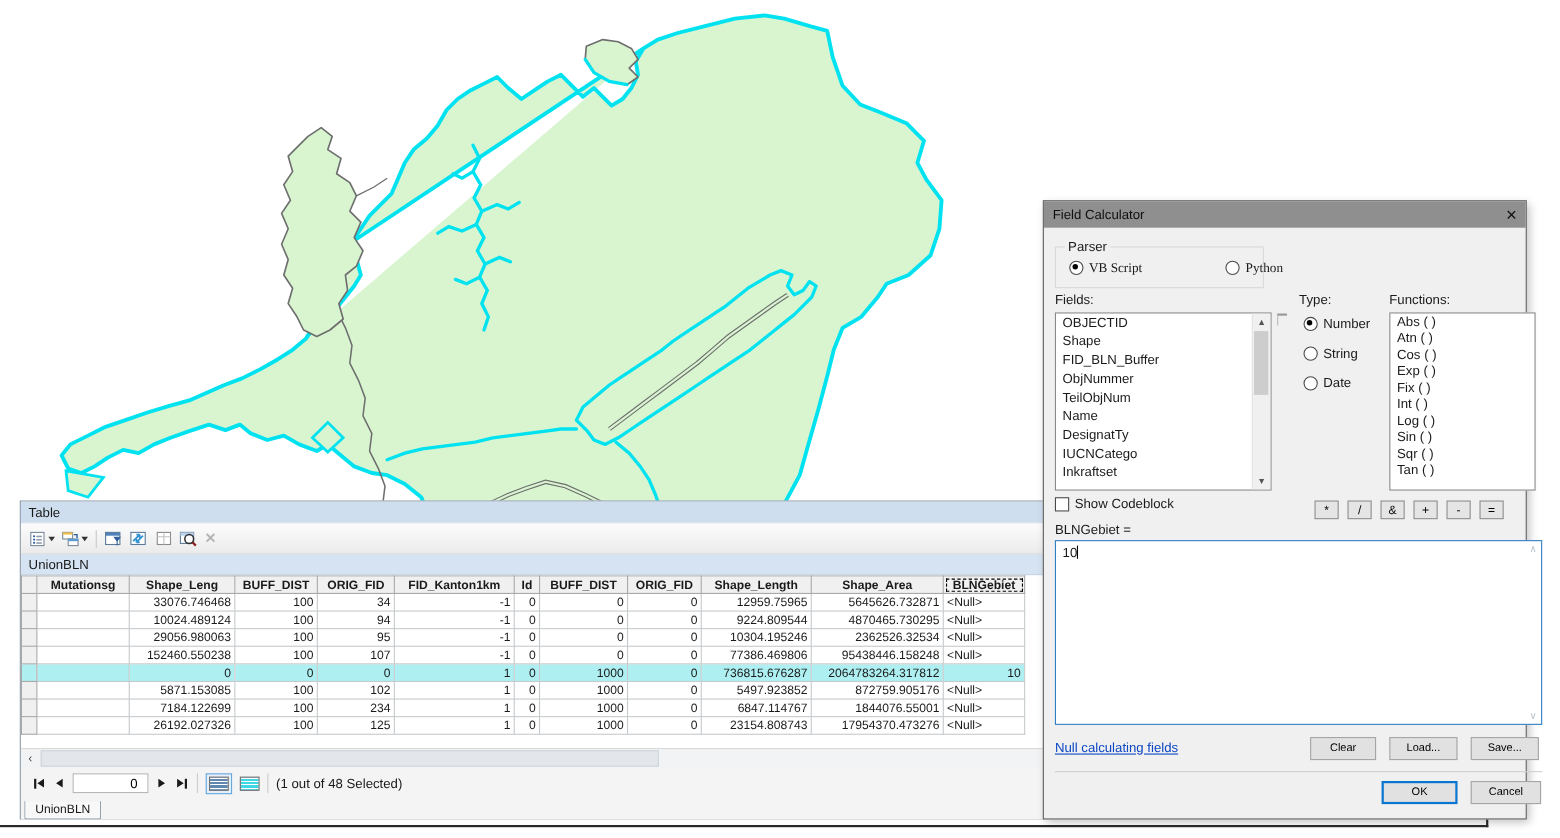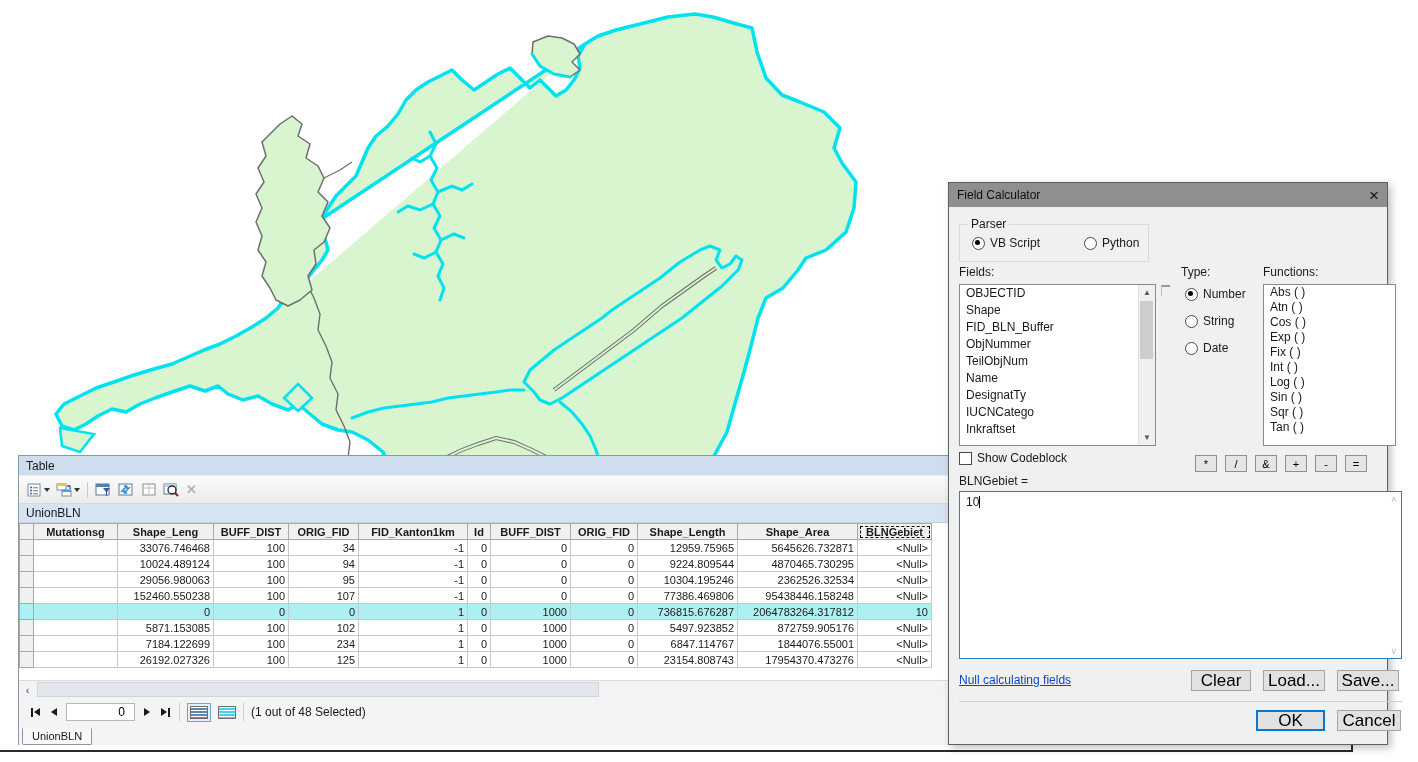--- a/index.html
+++ b/index.html
@@ -26,21 +26,21 @@
   .tw-layerbar{height:19px;background:#d5e3f2;border-bottom:1px solid #c4d2e1;font-size:12px;
     padding:2px 7px 0;box-sizing:border-box;}
   .tw-gridwrap{height:157px;overflow:hidden;background:#fff;}
   table.grid{border-collapse:collapse;table-layout:fixed;font-size:11px;}
   table.grid th{background:#f0f0f0;border:1px solid #a8a8a8;font-weight:bold;height:15px;
     padding:0 2px;white-space:nowrap;overflow:hidden;text-align:center;}
   table.grid th.selcol{outline:1px dashed #000;outline-offset:-3px;}
   table.grid td{border:1px solid #c6cacc;height:15px;padding:0 3px;white-space:nowrap;
     overflow:hidden;background:#fff;}
   table.grid td.num{text-align:right;}
-  table.grid td.txt{text-align:right;}
+  table.grid td.txt{text-align:left;}
   table.grid td.rowsel{background:#f0f0f0;border:1px solid #a8a8a8;}
   table.grid tr.selected td{background:#aeeff2;}
   table.grid tr.selected td.rowsel{background:#aeeff2;}
   .tw-hscroll{height:17px;background:#f1f3f5;border-top:1px solid #dadada;display:flex;align-items:center;}
   .hs-arrow{width:17px;height:17px;display:flex;align-items:center;justify-content:center;
     color:#4a4a4a;font-size:11px;}
   .hs-thumb{margin-left:1px;width:560px;height:13px;background:#e3e7eb;border:1px solid #ced4da;}
   .tw-nav{height:28px;display:flex;align-items:center;gap:7px;padding-left:10px;font-size:12px;background:#f4f4f4;}
   .navbtn{display:flex;align-items:center;gap:1px;padding:2px;}
   .tri-l{width:0;height:0;border-top:4px solid transparent;border-bottom:4px solid transparent;border-right:6px solid #1a1a1a;}
@@ -62,21 +62,21 @@
     border:1px solid #5f5f5f;box-sizing:border-box;z-index:3;box-shadow:3px 3px 8px rgba(0,0,0,0.25);font-size:12px;}
   .dlg-title{position:absolute;left:0;top:0;right:0;height:24px;background:#8f8f8f;display:flex;
     align-items:center;padding:0 8px;box-sizing:border-box;color:#0f0f0f;}
   .dlg-close{margin-left:auto;font-size:17px;line-height:17px;width:22px;text-align:right;color:#111;}
   .groupbox{position:absolute;left:10px;top:41px;width:188px;height:36px;border:1px solid #d9d9d9;}
   .groupbox .gb-label{position:absolute;top:-8px;left:8px;background:#f0f0f0;padding:0 3px;}
   .radio{width:13px;height:13px;border-radius:50%;border:1px solid #4a4a4a;background:#fff;
     display:inline-block;position:relative;vertical-align:-3px;box-sizing:border-box;}
   .radio.sel::after{content:"";position:absolute;left:2px;top:2px;width:5px;height:5px;border-radius:50%;background:#000;}
   .radio-row{display:flex;align-items:center;gap:5px;white-space:nowrap;}
-  #parser-radios{position:absolute;left:12px;top:11px;display:flex;gap:44px;}
+  #parser-radios{position:absolute;left:12px;top:11px;display:flex;gap:76px;font-family:Liberation Serif, serif;}
   .lbl{position:absolute;}
   .listbox{position:absolute;background:#fff;border:1px solid #898989;box-sizing:border-box;overflow:hidden;}
   .fields-list{left:10px;top:101px;width:197px;height:162px;}
   .fields-items{margin-right:17px;}
   .list-item{height:17px;line-height:17px;padding-left:6px;white-space:nowrap;}
   .fn-item{height:15px;line-height:15px;padding-left:6px;white-space:nowrap;}
   .vscroll{position:absolute;right:0;top:0;width:16px;height:100%;background:#f0f0f0;border-left:1px solid #e3e3e3;}
   .vs-up,.vs-down{position:absolute;left:0;width:16px;height:15px;display:flex;align-items:center;
     justify-content:center;font-size:8px;color:#555;}
   .vs-up{top:0;} .vs-down{bottom:0;}
@@ -90,21 +90,21 @@
   .opbtn{width:22px;height:17px;background:#e5e5e5;border:1px solid #8f8f8f;font-size:11px;
     display:flex;align-items:center;justify-content:center;font-family:inherit;padding:0;}
   .expr-label{position:absolute;left:10px;top:291px;}
   .expr-box{position:absolute;left:10px;top:308px;width:443px;height:168px;background:#fff;
     border:1px solid #2e7ec2;box-sizing:border-box;padding:3px 6px;}
   .caret-bar{display:inline-block;width:1px;height:12px;background:#000;vertical-align:-2px;}
   .expr-up{position:absolute;right:4px;top:2px;color:#b9c4cc;font-size:9px;}
   .expr-dn{position:absolute;right:4px;bottom:2px;color:#b9c4cc;font-size:9px;}
   .about-link{position:absolute;left:10px;top:490px;color:#0b46c4;text-decoration:underline;}
   .btn{position:absolute;height:21px;background:#e1e1e1;border:1px solid #a5a5a5;box-sizing:border-box;
-    display:flex;align-items:center;justify-content:center;font-size:17px;font-family:inherit;}
+    display:flex;align-items:center;justify-content:center;font-size:10px;font-family:inherit;}
   .btn-clear{left:242px;top:487px;width:60px;}
   .btn-load{left:314px;top:487px;width:62px;}
   .btn-save{left:388px;top:487px;width:62px;}
   .sep-line{position:absolute;left:10px;top:518px;width:443px;border-top:1px solid #cfcfcf;}
   .btn-ok{left:307px;top:527px;width:69px;border:2px solid #0b76d1;}
   .btn-cancel{left:388px;top:527px;width:64px;}
 
   
   .mi{display:block;}
   .dis-x{color:#b5b5b5;font-size:13px;font-weight:bold;}

